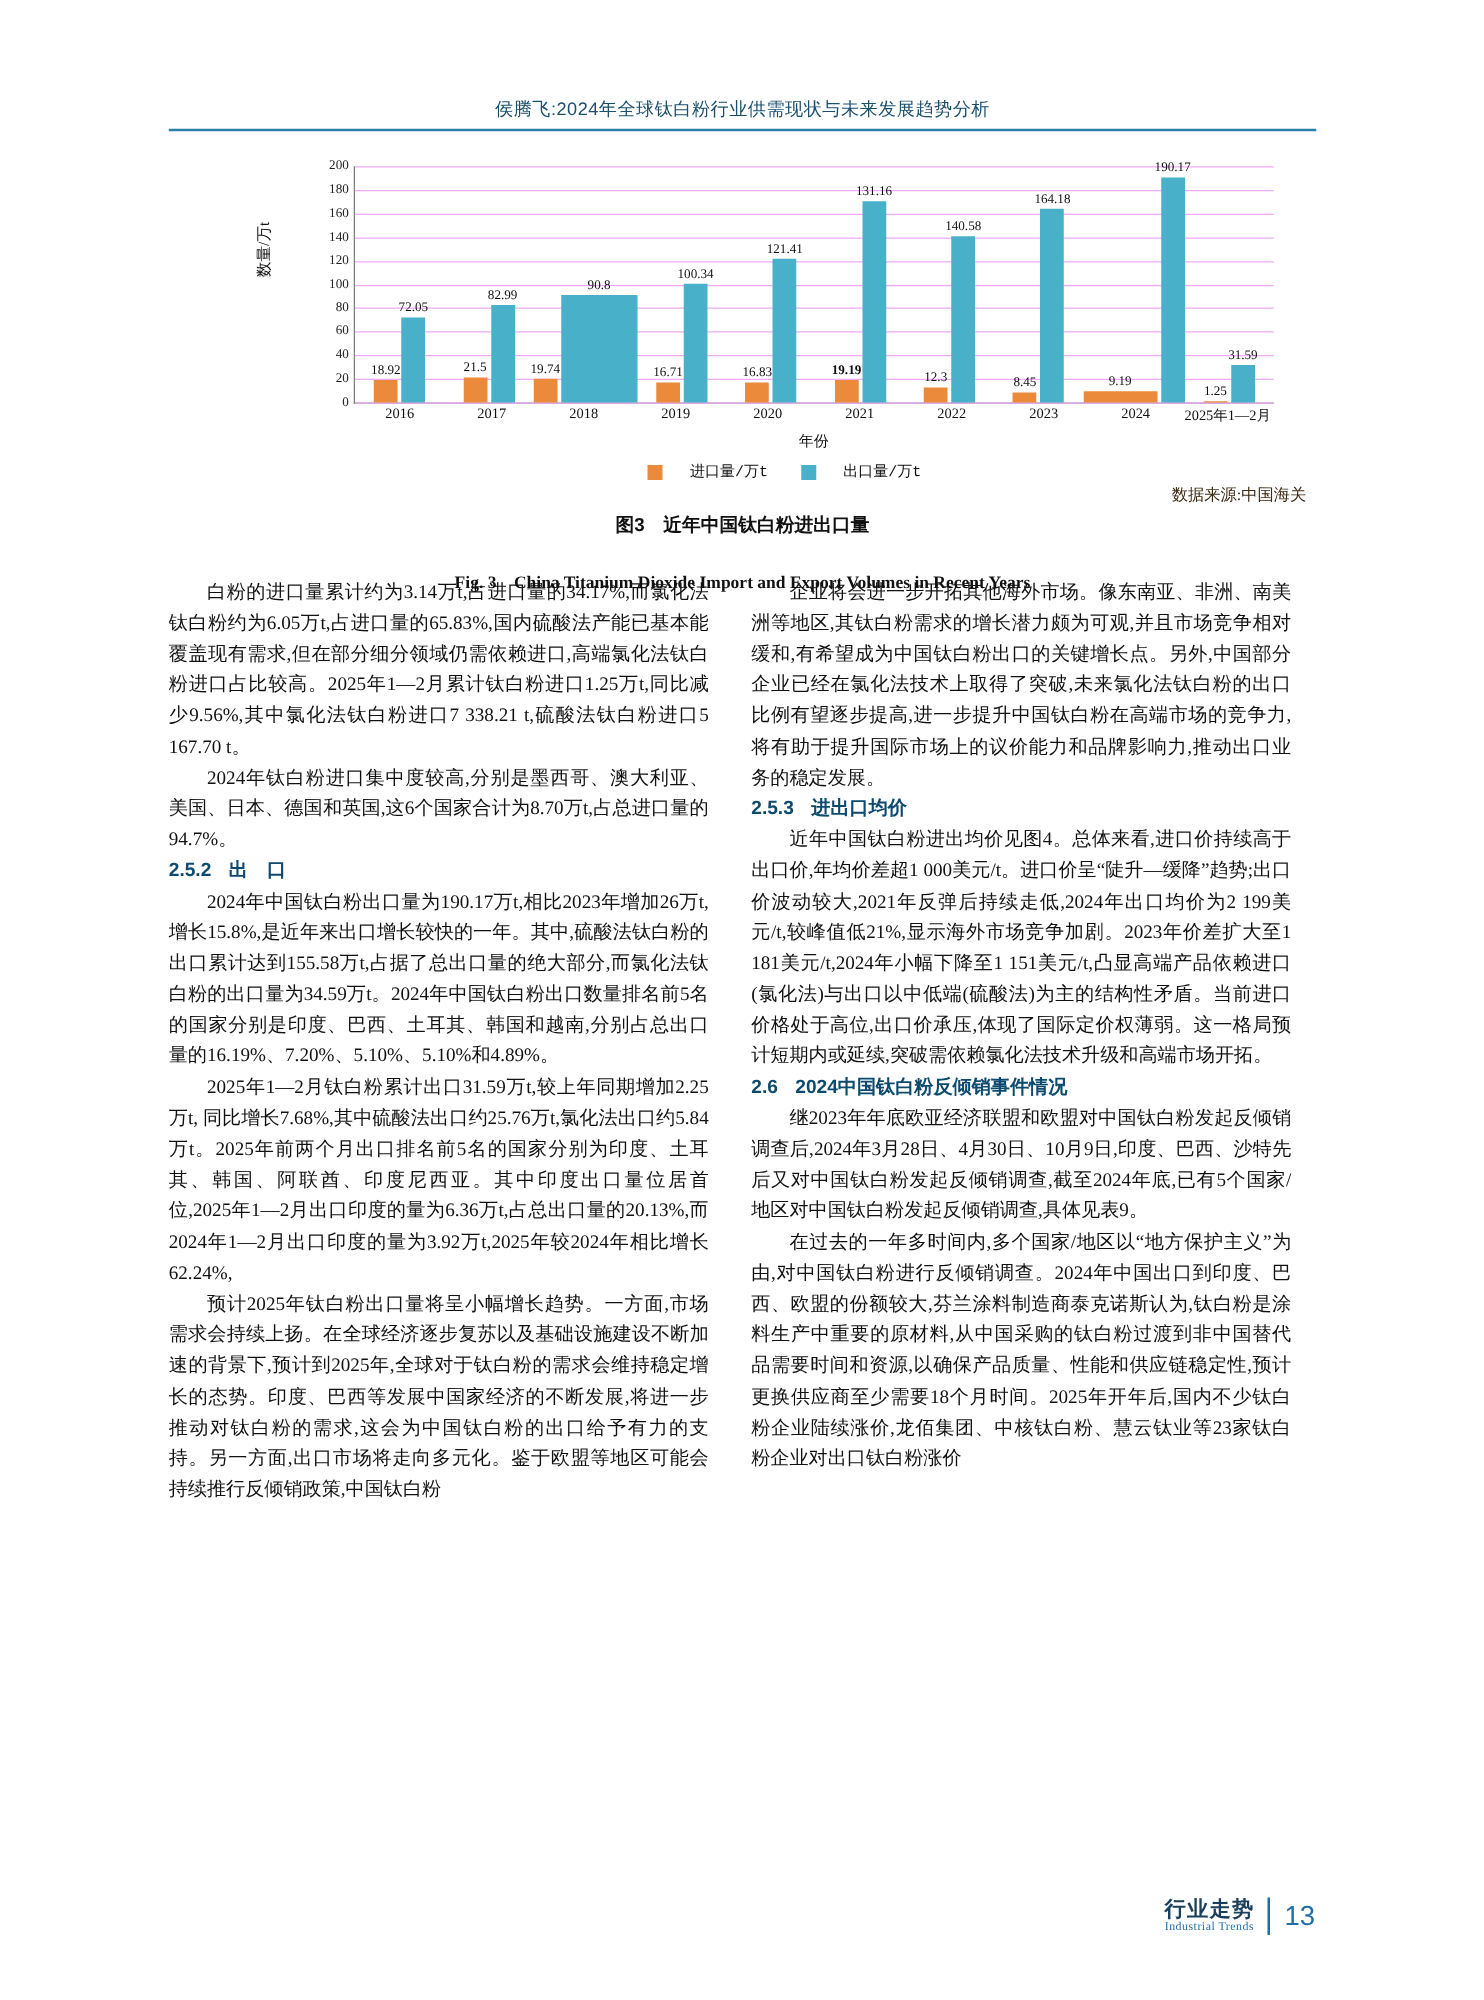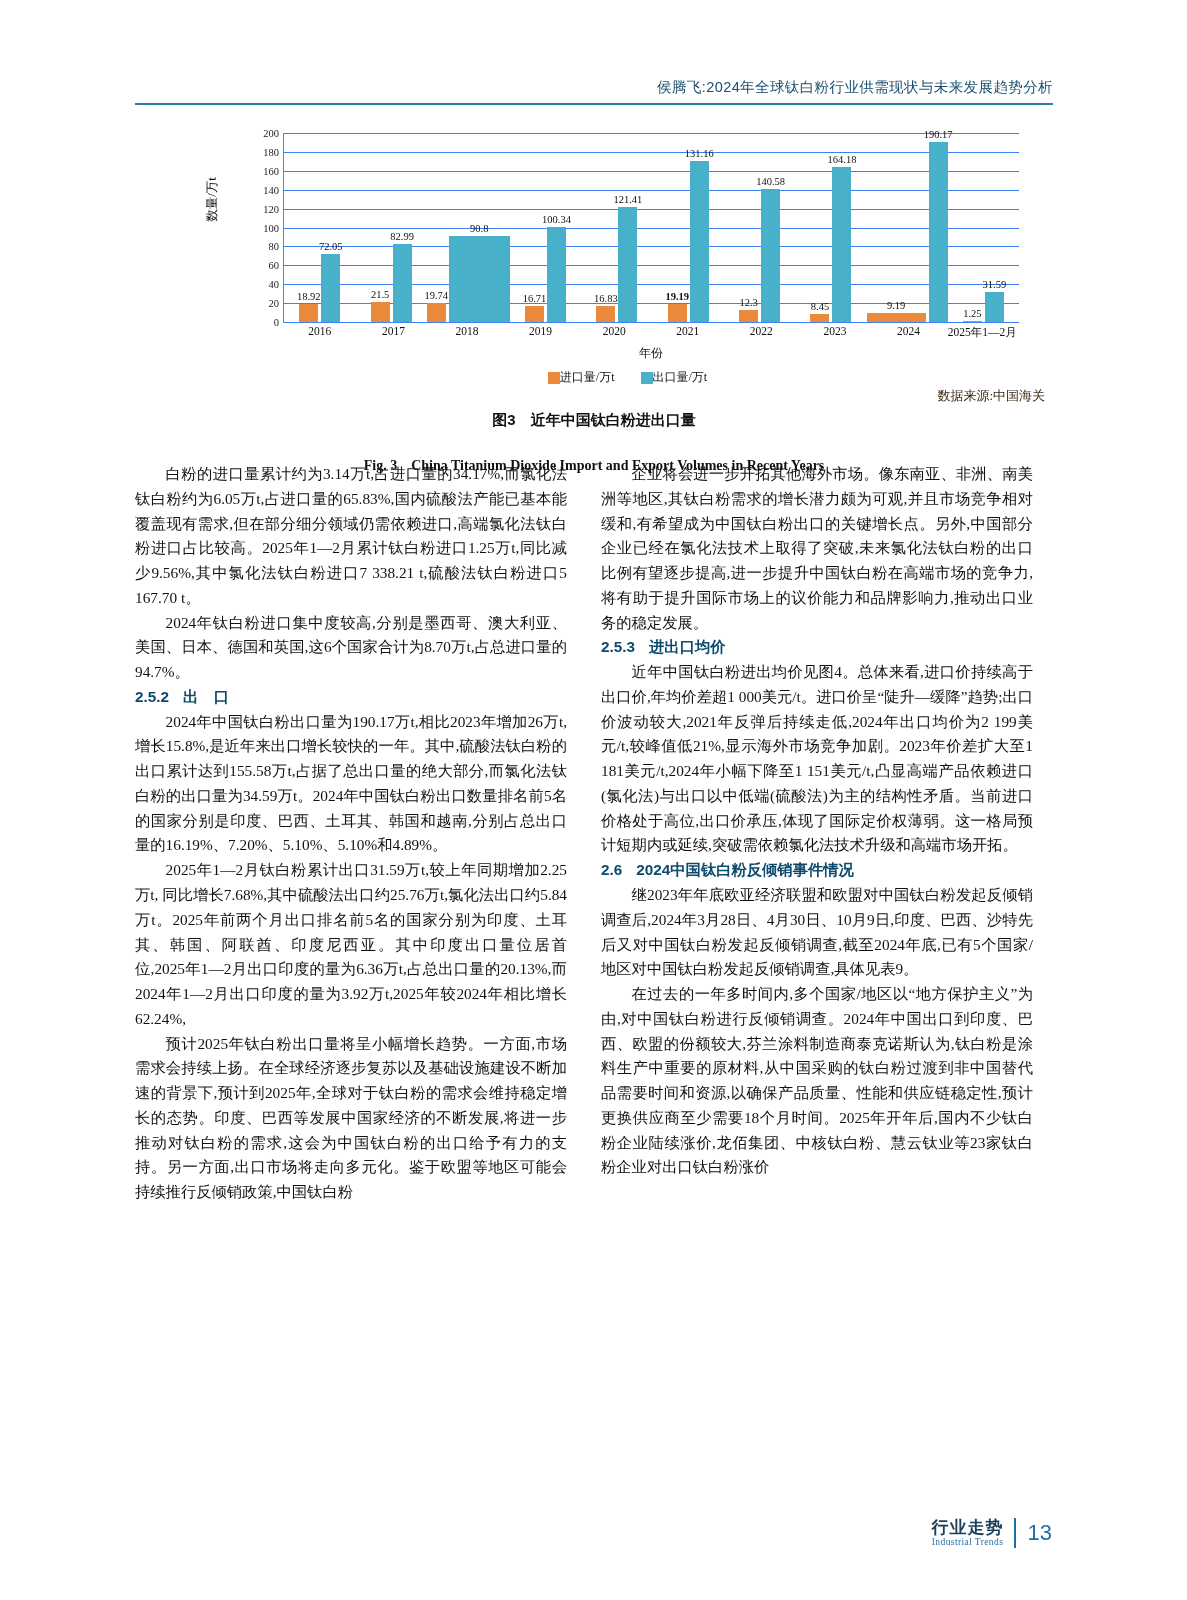--- a/index.html
+++ b/index.html
@@ -21,21 +21,21 @@
     width: 1187px;
     height: 1600px;
   }
 
   
   .runhead {
     position: absolute;
     left: 135px;
     top: 78px;
     width: 918px;
-    text-align: right;
+    text-align: center;
     font-size: 14.5px;
     color: #1a4f6e;
     font-family: "Liberation Sans", sans-serif;
     letter-spacing: 0.4px;
   }
   .runhead-rule {
     position: absolute;
     left: 135px;
     top: 103px;
     width: 918px;
@@ -77,21 +77,21 @@
     bottom: 0;
     border-left: 1.1px solid #7f7f7f;
     border-bottom: 1.1px solid #7f7f7f;
     box-sizing: border-box;
   }
   .gridline {
     position: absolute;
     left: 0;
     right: 0;
     height: 1px;
-    background: #3b82f6;
+    background: #f0abfc;
   }
   .ytick {
     position: absolute;
     right: 100%;
     margin-right: 5px;
     transform: translateY(-50%);
     font-size: 10.5px;
     color: #222;
     white-space: nowrap;
   }
@@ -148,21 +148,21 @@
   .legend {
     position: absolute;
     left: 0;
     right: 0;
     top: 236px;
     display: flex;
     justify-content: center;
     gap: 26px;
     font-size: 12px;
   }
-  .legend .li { display: flex; align-items: center; gap: 0; }
+  .legend .li { display: flex; align-items: center; gap: 22px; font-family: Liberation Mono, monospace; }
   .swatch { width: 12px; height: 12px; display: inline-block; }
   .sw-imp { background: #ec8a3c; }
   .sw-exp { background: #49b0c9; }
 
   .source {
     position: absolute;
     right: 8px;
     top: 262px;
     font-size: 13px;
     color: #3c2a12;

